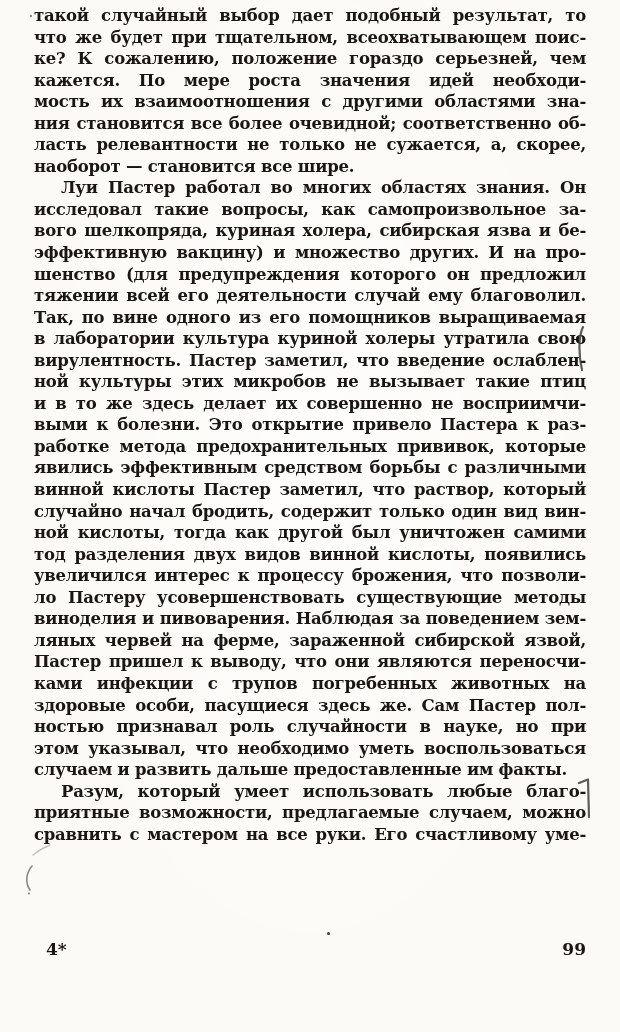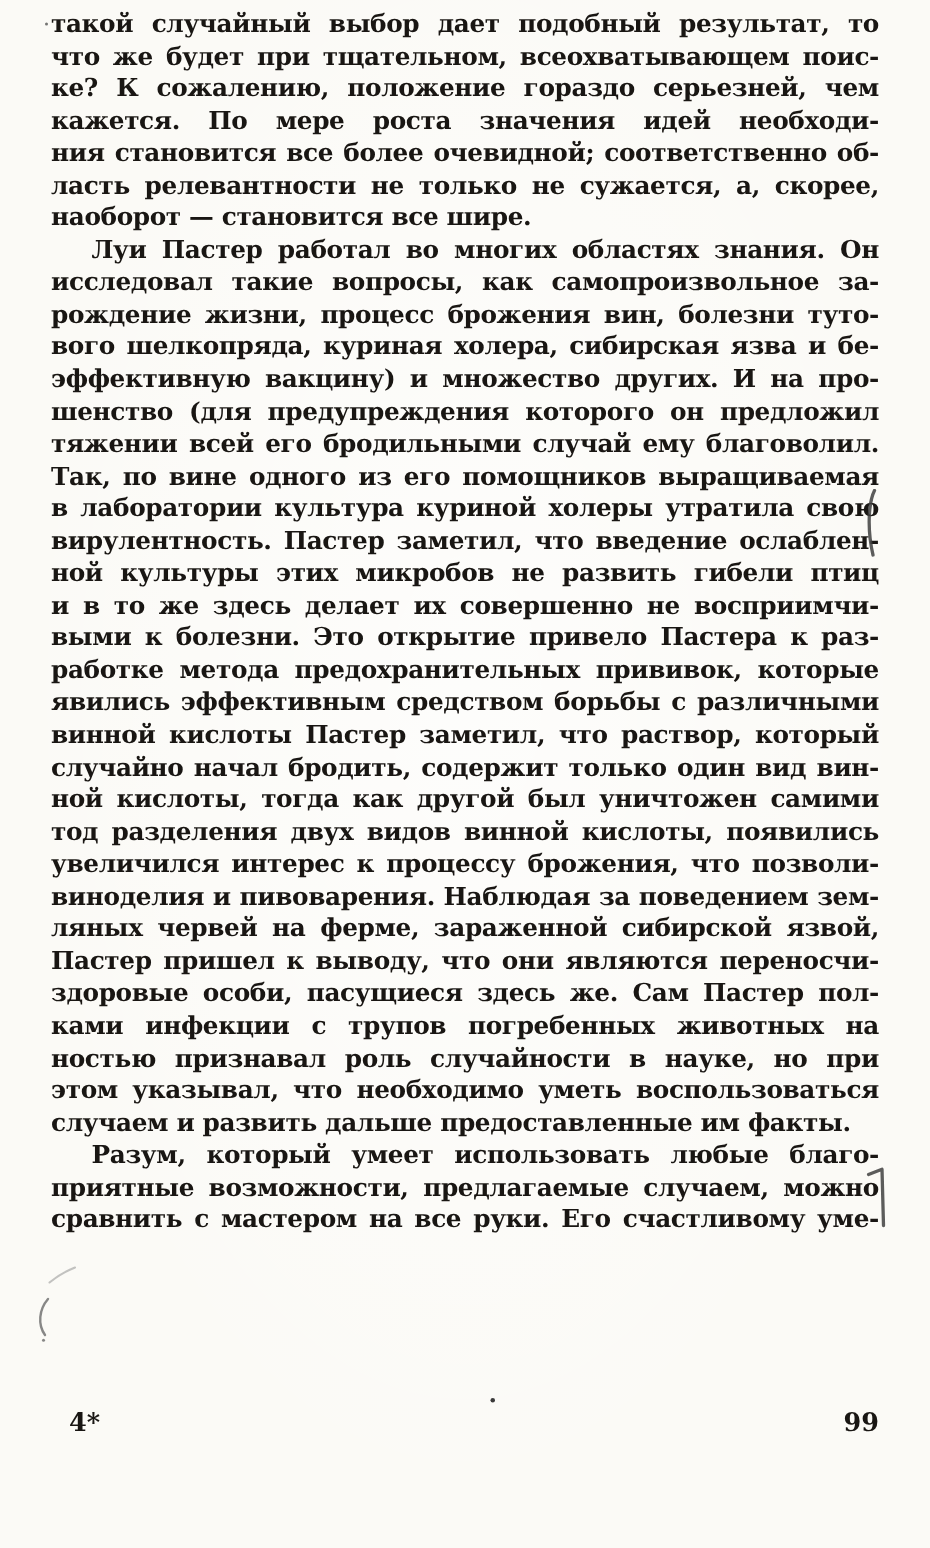--- a/index.html
+++ b/index.html
@@ -54,50 +54,51 @@
 <body>
 
 <div class="page">
 
   <div class="text-block">
       <p class="para">
         <span class="line">такой случайный выбор дает подобный результат, то</span>
         <span class="line">что же будет при тщательном, всеохватывающем поис-</span>
         <span class="line">ке? К сожалению, положение гораздо серьезней, чем</span>
         <span class="line">кажется. По мере роста значения идей необходи-</span>
+        <span class="line">мость их взаимоотношения с другими областями зна-</span>
         <span class="line">ния становится все более очевидной; соответственно об-</span>
         <span class="line">ласть релевантности не только не сужается, а, скорее,</span>
         <span class="line last">наоборот — становится все шире.</span>
       </p>
       <p class="para">
         <span class="line indent">Луи Пастер работал во многих областях знания. Он</span>
         <span class="line">исследовал такие вопросы, как самопроизвольное за-</span>
-        <span class="line">рождение жизни, процесс брожения вин, болезни туто-</span>
         <span class="line">вого шелкопряда, куриная холера, сибирская язва и бе-</span>
         <span class="line">эффективную вакцину) и множество других. И на про-</span>
         <span class="line">шенство (для предупреждения которого он предложил</span>
-        <span class="line">тяжении всей его бродильными случай ему благоволил.</span>
+        <span class="line">тяжении всей его деятельности случай ему благоволил.</span>
         <span class="line">Так, по вине одного из его помощников выращиваемая</span>
         <span class="line">в лаборатории культура куриной холеры утратила свою</span>
         <span class="line">вирулентность. Пастер заметил, что введение ослаблен-</span>
-        <span class="line">ной культуры этих микробов не развить гибели птиц</span>
+        <span class="line">ной культуры этих микробов не вызывает такие птиц</span>
         <span class="line">и в то же здесь делает их совершенно не восприимчи-</span>
         <span class="line">выми к болезни. Это открытие привело Пастера к раз-</span>
         <span class="line">работке метода предохранительных прививок, которые</span>
         <span class="line">явились эффективным средством борьбы с различными</span>
         <span class="line">винной кислоты Пастер заметил, что раствор, который</span>
         <span class="line">случайно начал бродить, содержит только один вид вин-</span>
         <span class="line">ной кислоты, тогда как другой был уничтожен самими</span>
         <span class="line">тод разделения двух видов винной кислоты, появились</span>
         <span class="line">увеличился интерес к процессу брожения, что позволи-</span>
+        <span class="line">ло Пастеру усовершенствовать существующие методы</span>
         <span class="line">виноделия и пивоварения. Наблюдая за поведением зем-</span>
         <span class="line">ляных червей на ферме, зараженной сибирской язвой,</span>
         <span class="line">Пастер пришел к выводу, что они являются переносчи-</span>
+        <span class="line">ками инфекции с трупов погребенных животных на</span>
         <span class="line">здоровые особи, пасущиеся здесь же. Сам Пастер пол-</span>
-        <span class="line">ками инфекции с трупов погребенных животных на</span>
         <span class="line">ностью признавал роль случайности в науке, но при</span>
         <span class="line">этом указывал, что необходимо уметь воспользоваться</span>
         <span class="line last">случаем и развить дальше предоставленные им факты.</span>
       </p>
       <p class="para">
         <span class="line indent">Разум, который умеет использовать любые благо-</span>
         <span class="line">приятные возможности, предлагаемые случаем, можно</span>
         <span class="line">сравнить с мастером на все руки. Его счастливому уме-</span>
       </p>
     </div>

